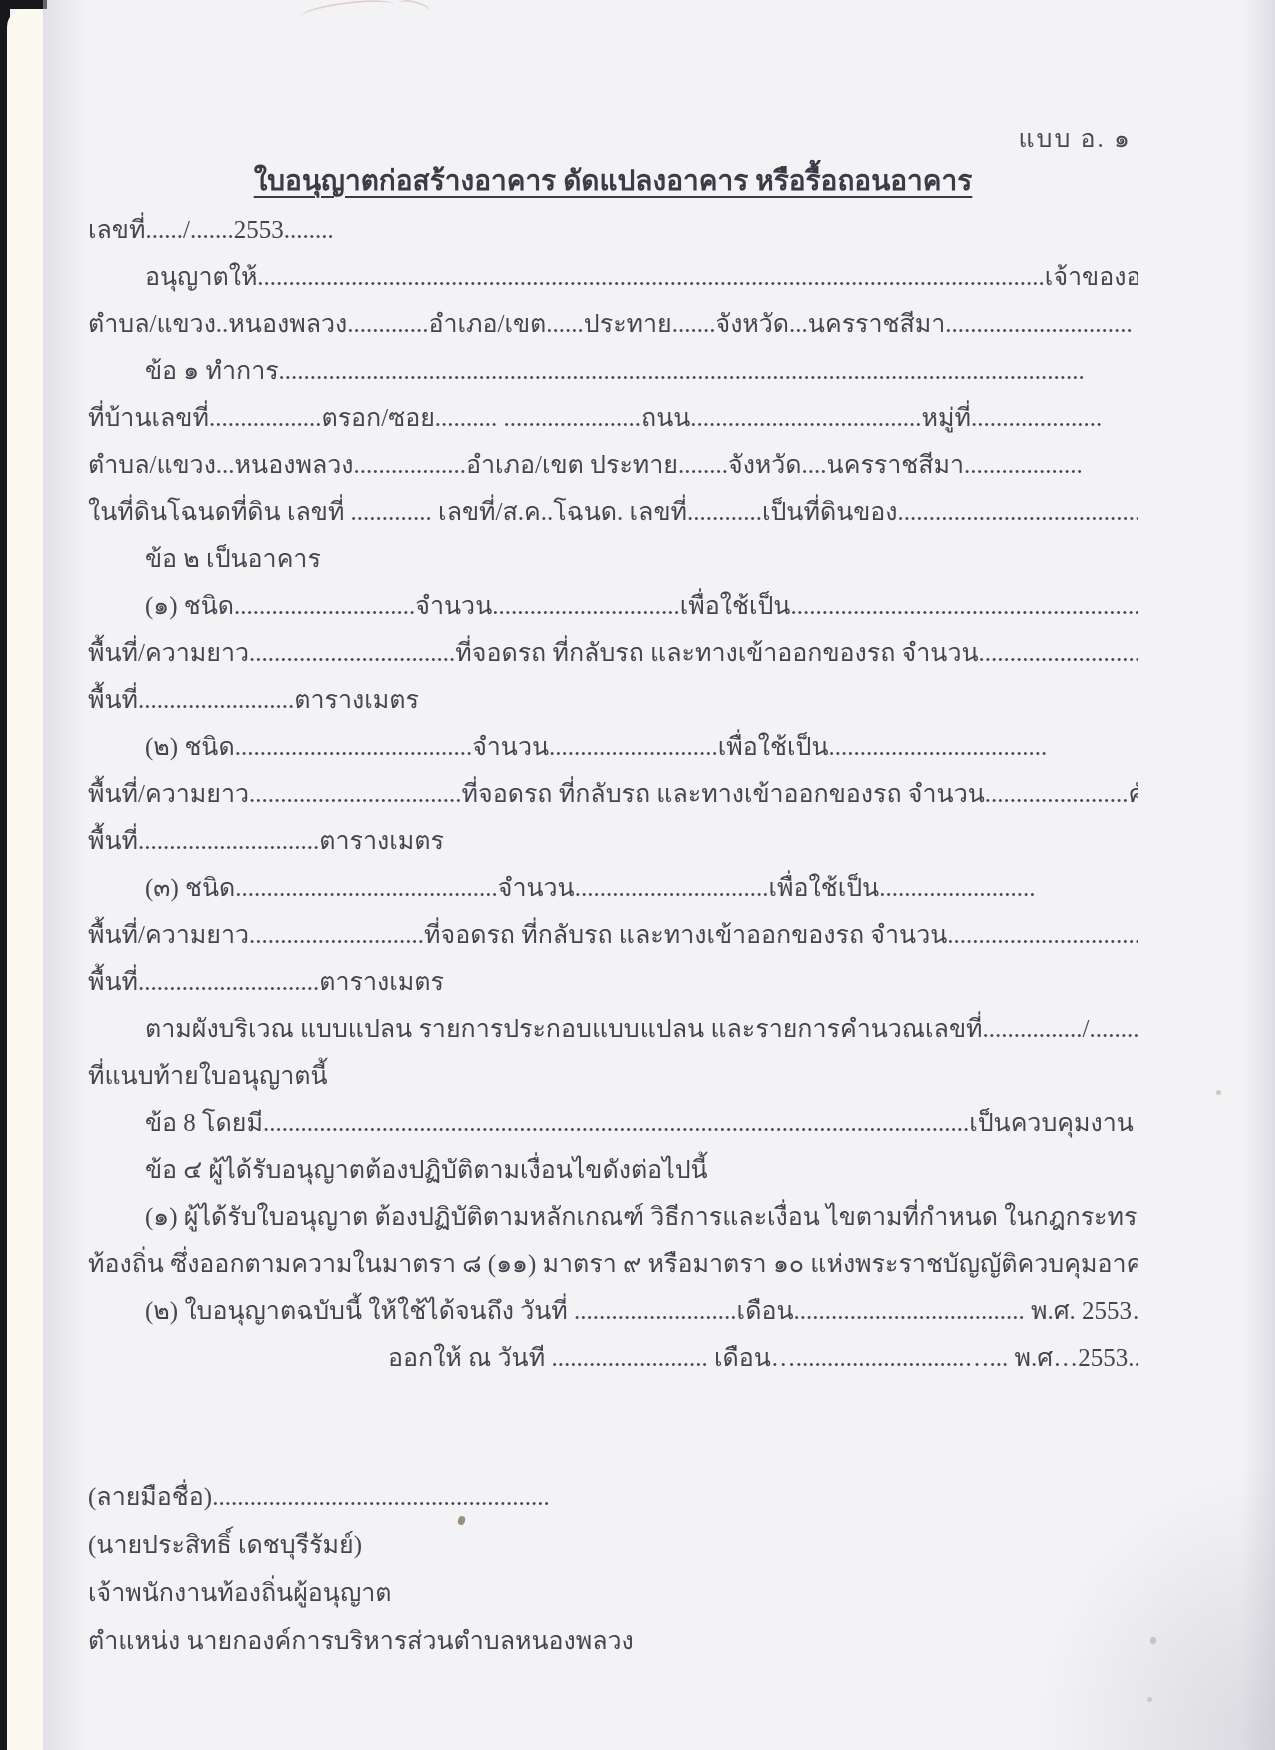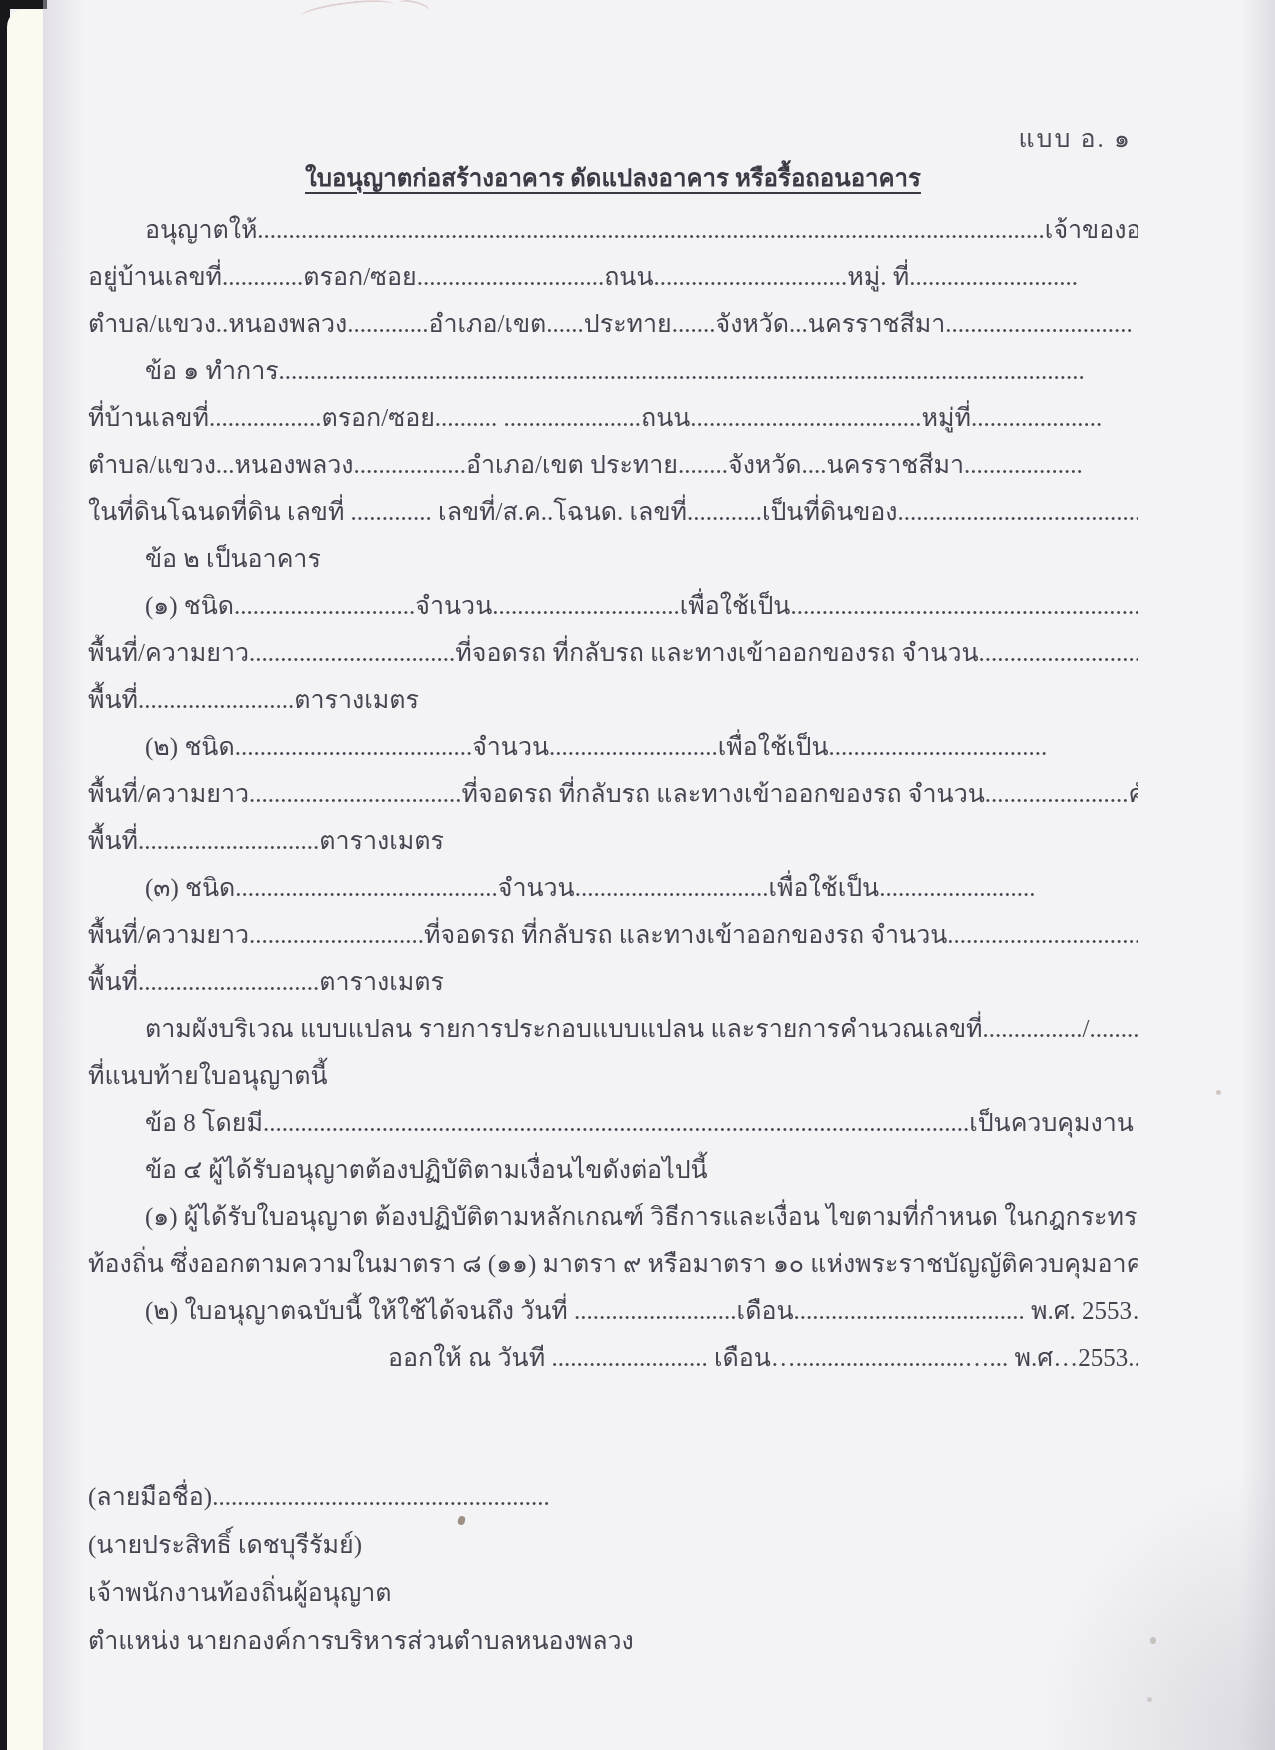--- a/index.html
+++ b/index.html
@@ -25,21 +25,21 @@
     border-radius:50%;transform:rotate(14deg);opacity:.7;}
   .spot1{position:absolute;left:458px;top:1516px;width:7px;height:9px;background:#7d6f5a;border-radius:50%;
     transform:rotate(20deg);opacity:.75;}
   .spot2{position:absolute;left:1216px;top:1090px;width:5px;height:5px;background:#b9a9a0;border-radius:50%;opacity:.6;}
   .spot3{position:absolute;left:1150px;top:1637px;width:6px;height:7px;background:#a59a92;border-radius:50%;opacity:.5;}
   .spot4{position:absolute;left:1147px;top:1697px;width:5px;height:5px;background:#b0a79e;border-radius:50%;opacity:.45;}
   
   .content{position:absolute;left:88px;top:0;width:1050px;height:1302px;color:#46444f;font-size:25px;}
   .form-code{position:absolute;top:118px;left:0;width:100%;text-align:right;padding-right:6px;box-sizing:border-box;
     letter-spacing:2px;color:#4a4853;}
-  .doc-title{position:absolute;top:158px;left:0;width:100%;text-align:center;font-weight:bold;font-size:24px;color:#3c3a45;}
+  .doc-title{position:absolute;top:158px;left:0;width:100%;text-align:center;font-weight:bold;font-size:28px;color:#3c3a45;}
   .doc-title span{text-decoration:underline;text-underline-offset:6px;text-decoration-thickness:2px;}
   .lines{position:absolute;top:206px;left:0;width:100%;line-height:47px;white-space:nowrap;}
   .form-line{height:47px;overflow:hidden;}
   .form-line.indent{padding-left:57px;}
   .form-line.indent2{padding-left:300px;text-align:center;}
   .signature{position:absolute;top:1473px;left:0;width:100%;text-align:left;line-height:48px;}
   .signature div{height:48px;}
 </style>
 </head>
 <body>
@@ -56,22 +56,22 @@
 <div class="spot2"></div>
 <div class="spot3"></div>
 <div class="spot4"></div>
 
 <div class="content">
   <div class="form-code">แบบ อ. ๑</div>
   <div class="doc-title">
     <span>ใบอนุญาตก่อสร้างอาคาร ดัดแปลงอาคาร  หรือรื้อถอนอาคาร</span>
   </div>
   <div class="lines">
+      <div class="form-line">เลขที่....../.......2553........</div>
       <div class="form-line indent">อนุญาตให้..............................................................................................................................เจ้าของอาคาร</div>
-      <div class="form-line">อยู่บ้านเลขที่.............ตรอก/ซอย..............................ถนน...............................หมู่. ที่...........................</div>
       <div class="form-line">ตำบล/แขวง..หนองพลวง.............อำเภอ/เขต......ประทาย.......จังหวัด...นครราชสีมา..............................</div>
       <div class="form-line indent">ข้อ ๑ ทำการ.................................................................................................................................</div>
       <div class="form-line">ที่บ้านเลขที่..................ตรอก/ซอย.......... ......................ถนน.....................................หมู่ที่.....................</div>
       <div class="form-line">ตำบล/แขวง...หนองพลวง..................อำเภอ/เขต ประทาย........จังหวัด....นครราชสีมา...................</div>
       <div class="form-line">ในที่ดินโฉนดที่ดิน   เลขที่ ............. เลขที่/ส.ค..โฉนด. เลขที่............เป็นที่ดินของ...........................................</div>
       <div class="form-line indent">ข้อ ๒ เป็นอาคาร</div>
       <div class="form-line indent">(๑) ชนิด.............................จำนวน..............................เพื่อใช้เป็น...........................................................</div>
       <div class="form-line">พื้นที่/ความยาว.................................ที่จอดรถ ที่กลับรถ และทางเข้าออกของรถ จำนวน.............................คัน</div>
       <div class="form-line">พื้นที่.........................ตารางเมตร</div>
       <div class="form-line indent">(๒) ชนิด......................................จำนวน...........................เพื่อใช้เป็น...................................</div>

